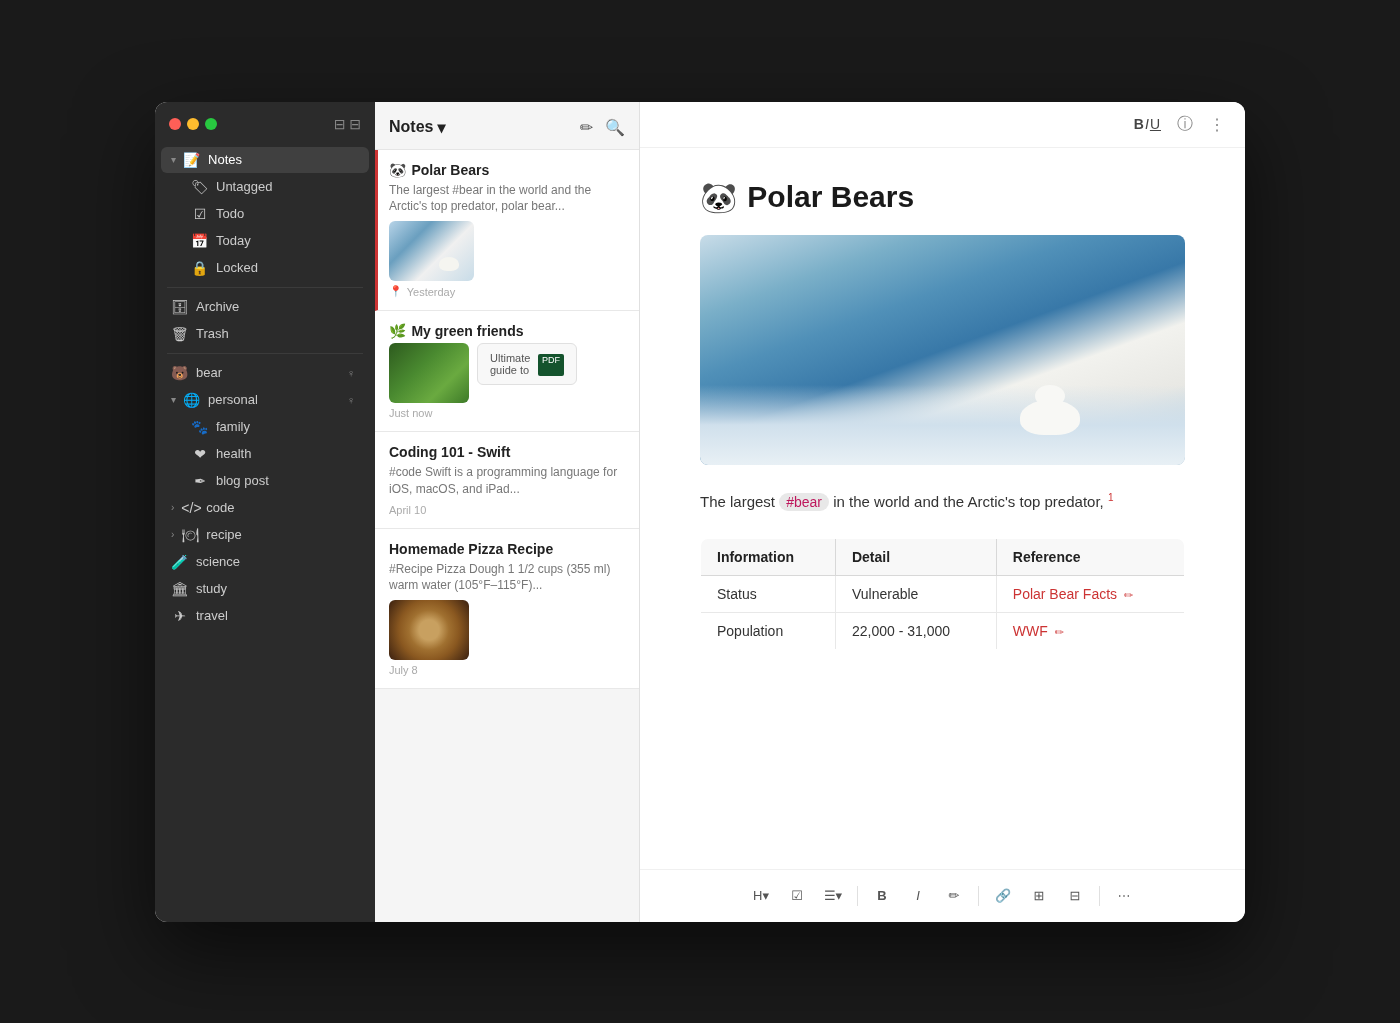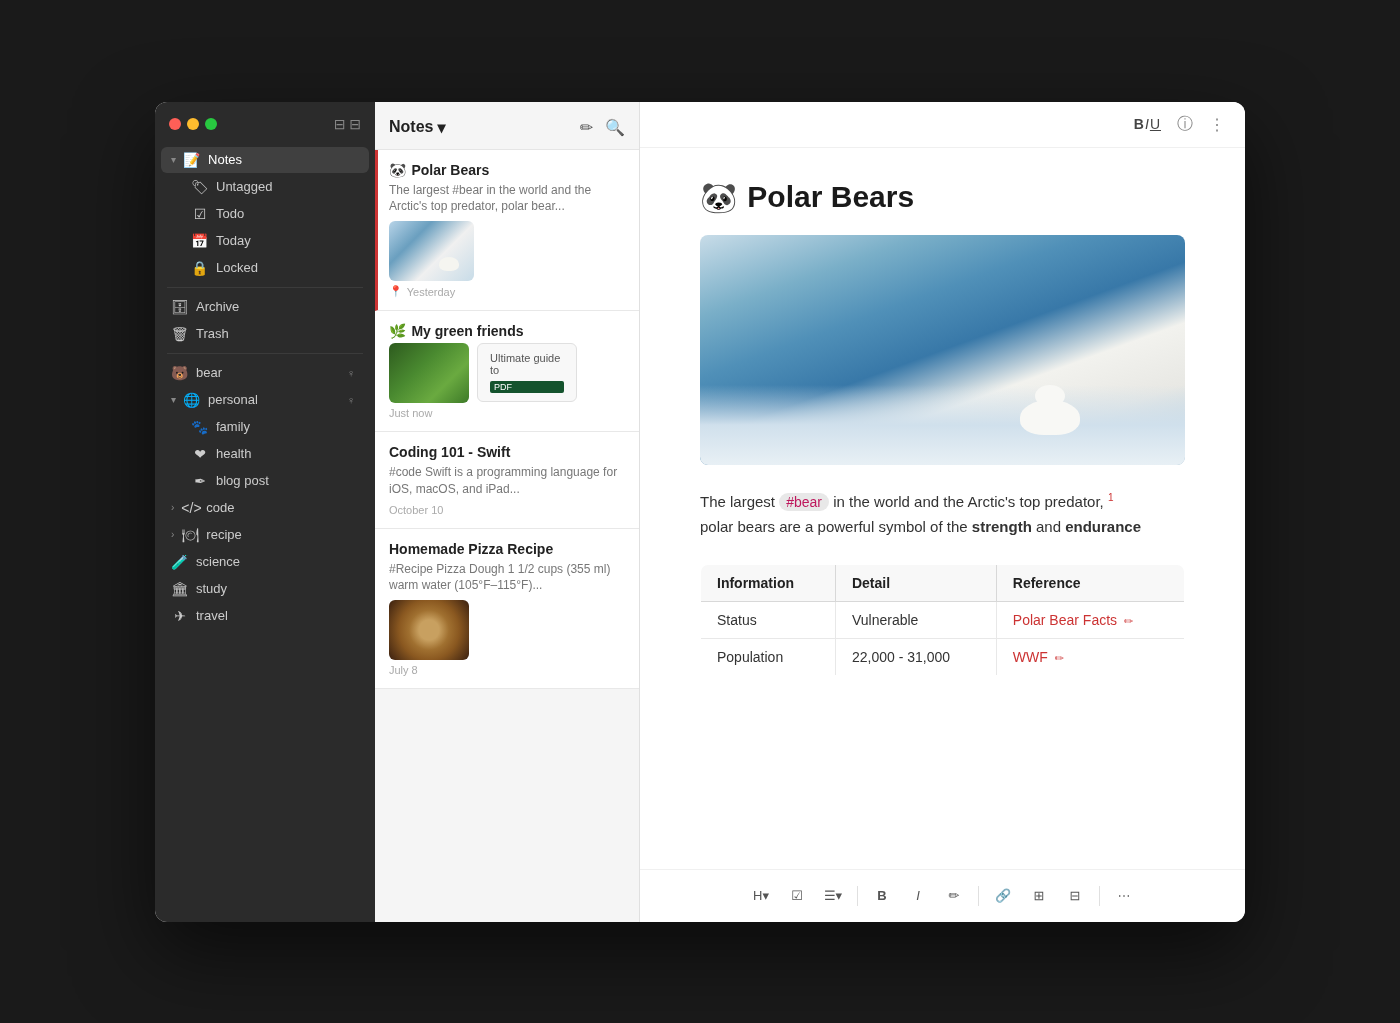--- a/index.html
+++ b/index.html
@@ -205,21 +205,20 @@
     .pdf-card {
       background: #f8f8f8;
       border: 1px solid #e0e0e0;
       border-radius: 6px;
       padding: 8px 12px;
       font-size: 11px;
       color: #555;
       flex-shrink: 0;
       width: 100px;
       display: flex;
-      flex-direction: column;
       gap: 3px;
       justify-content: center;
     }
     .pdf-badge {
       background: #14532d;
       color: #fff;
       font-size: 9px;
       padding: 1px 4px;
       border-radius: 2px;
       display: inline-block;
@@ -557,21 +556,21 @@
             <span>Just now</span>
           </div>
         </div>
 
         <div class="note-item">
           <div class="note-title">
             <span>Coding 101 - Swift</span>
           </div>
           <div class="note-preview">#code Swift is a programming language for iOS, macOS, and iPad...</div>
           <div class="note-date">
-            <span>October 10</span>
+            <span>April 10</span>
           </div>
         </div>
 
         <div class="note-item">
           <div class="note-title">
             <span>Homemade Pizza Recipe</span>
           </div>
           <div class="note-preview">#Recipe Pizza Dough 1 1/2 cups (355 ml) warm water (105°F–115°F)...</div>
           <div class="pizza-thumb"></div>
           <div class="note-date">
@@ -601,26 +600,20 @@
           <div class="ice-shelf"></div>
           <div class="hero-bear"></div>
         </div>
 
         <div class="editor-body">
           <p>
             <span>The largest </span>
             <span class="hash-tag">#bear</span>
             <span> in the world and the Arctic's top predator,</span>
             <span class="footnote">1</span>
-          </p>
-          <p>
-            <span>polar bears are a powerful symbol of the </span>
-            <strong>strength</strong>
-            <span> and </span>
-            <strong>endurance</strong>
           </p>
         </div>
 
         <table class="editor-table">
           <thead>
             <tr>
               <th>Information</th>
               <th>Detail</th>
               <th>Reference</th>
             </tr>

